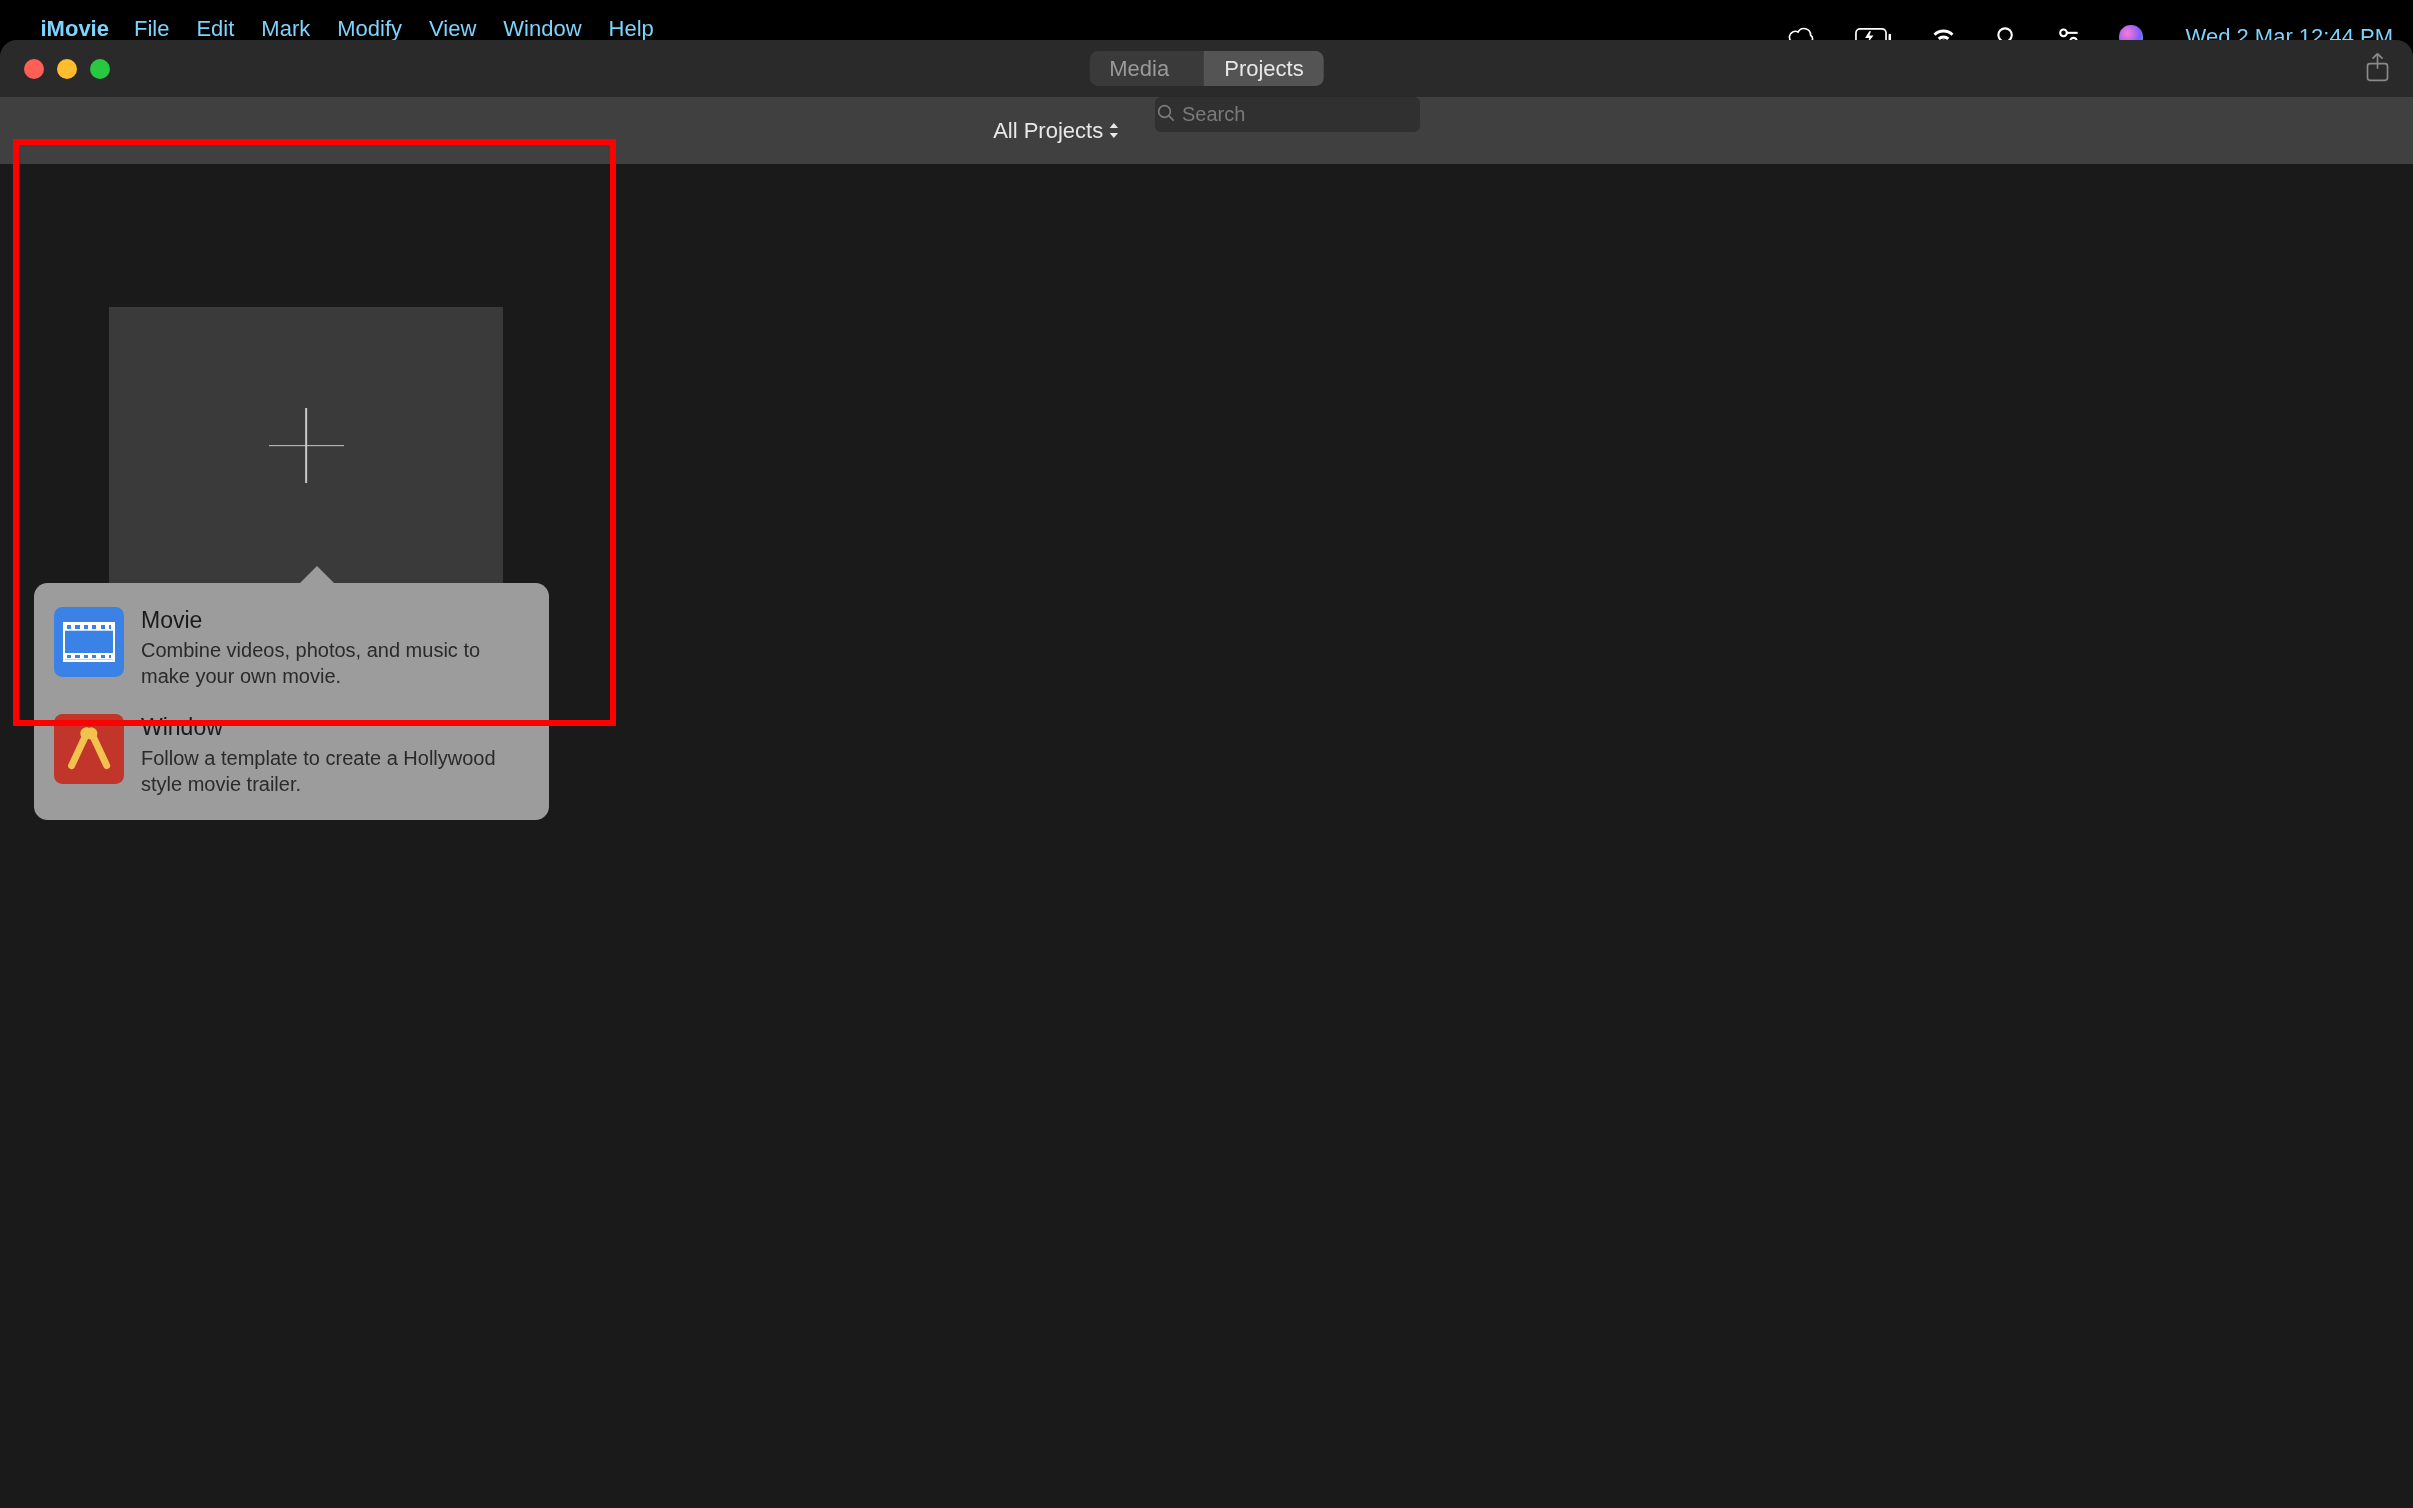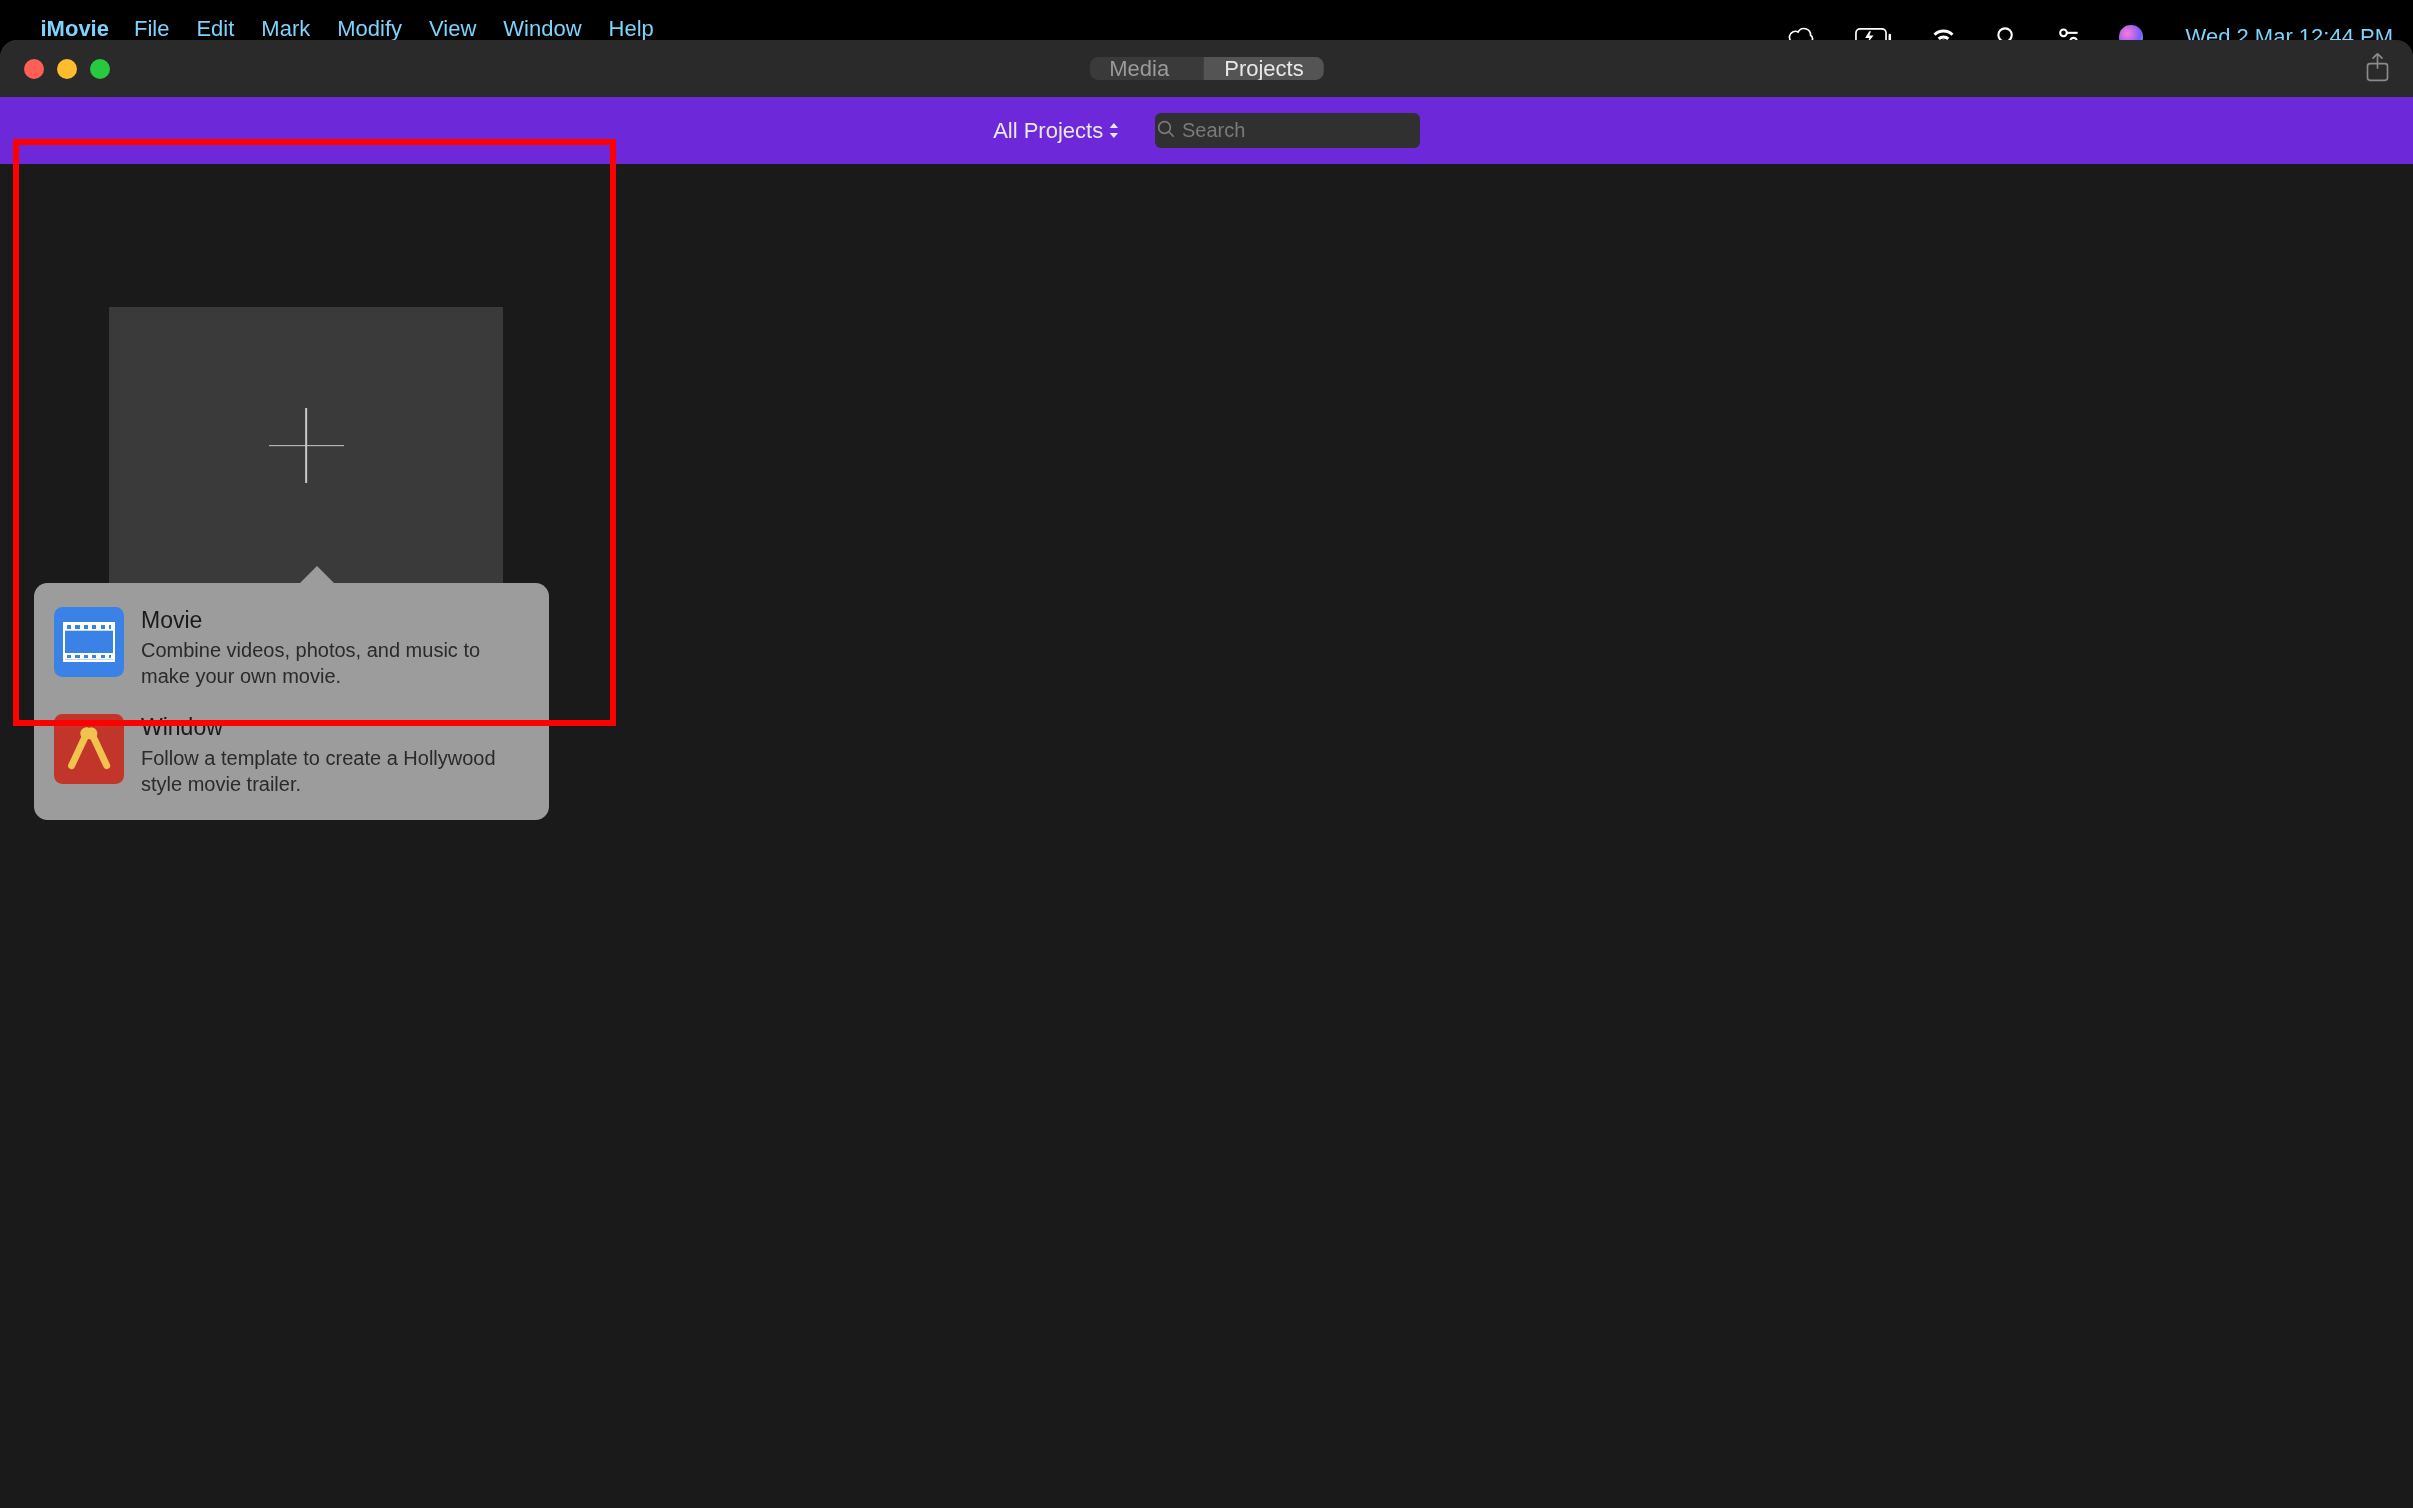--- a/index.html
+++ b/index.html
@@ -89,21 +89,21 @@
     .tl-min { background: #febc2e; }
     .tl-max { background: #28c840; }
     .segmented {
       position: absolute;
       left: 50%;
       transform: translateX(-50%);
       display: flex;
       background: #3a3a3a;
       border-radius: 8.4px;
       overflow: hidden;
-      height: 23px;
+      height: 35px;
     }
     .segment {
       padding: 0 20px;
       font-size: 22px;
       color: #9a9a9a;
       display: flex;
       align-items: center;
       cursor: default;
     }
     .segment.active {
@@ -112,23 +112,22 @@
       margin-left: 15px;
     }
     .share-btn {
       position: absolute;
       right: 23.5px;
       color: #8a8a8a;
     }
     
     .subtoolbar {
       height: 67px;
-      background: #6d28d9;
-      display: flex;
-      align-items: center;
+      background: #404040;
+      display: flex;
       justify-content: center;
       gap: 35px;
     }
     .filter-dropdown {
       color: #e8e8e8;
       font-size: 22px;
       display: flex;
       align-items: center;
       gap: 5px;
       cursor: default;

